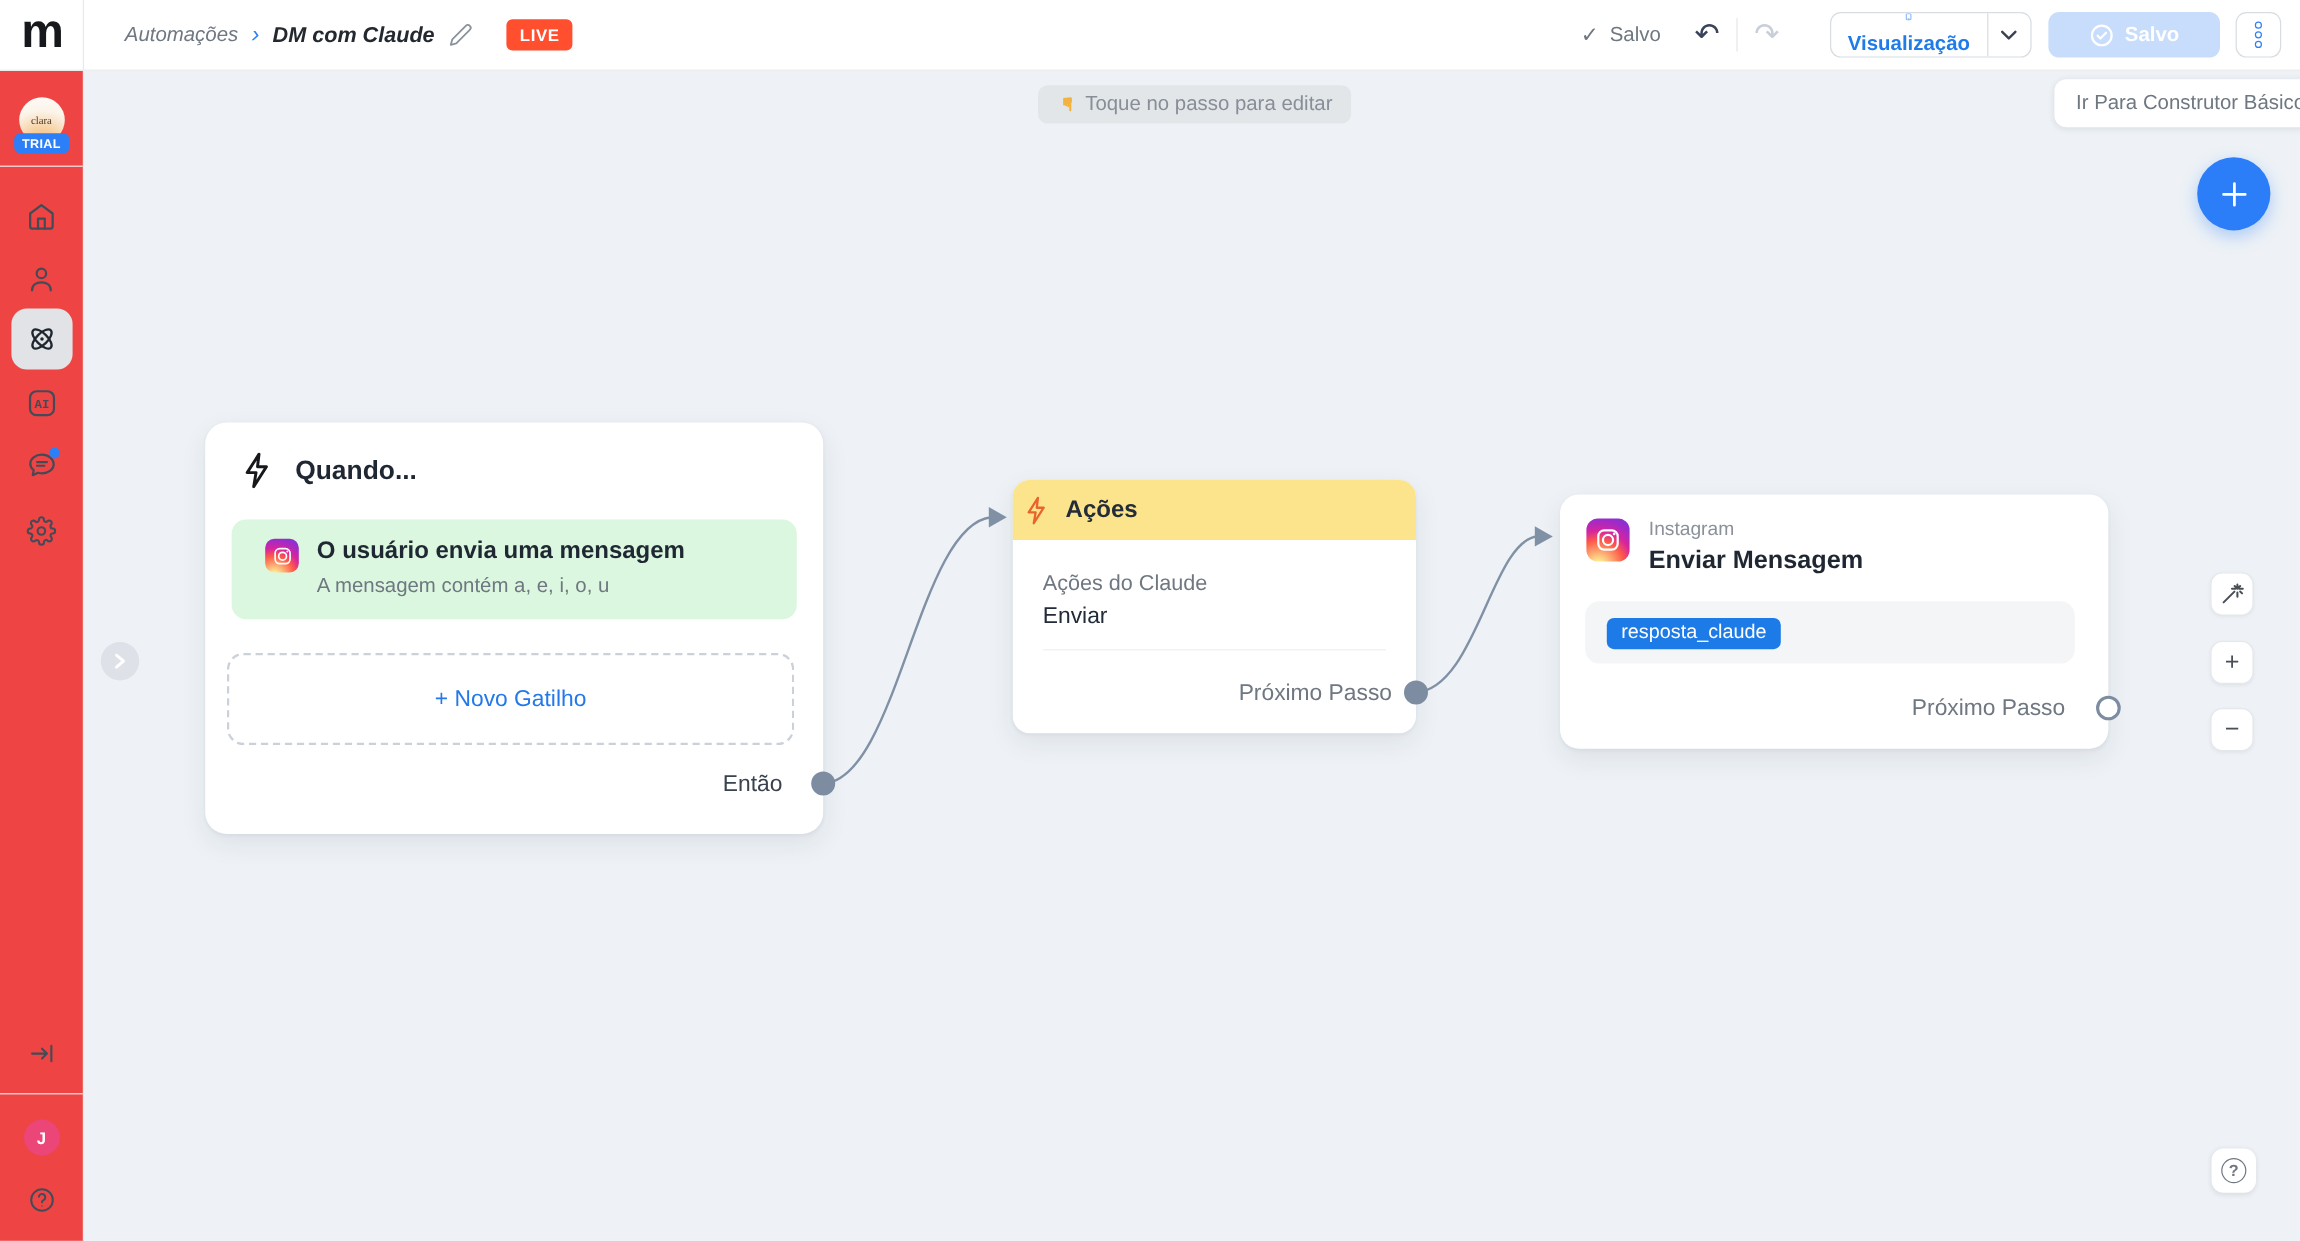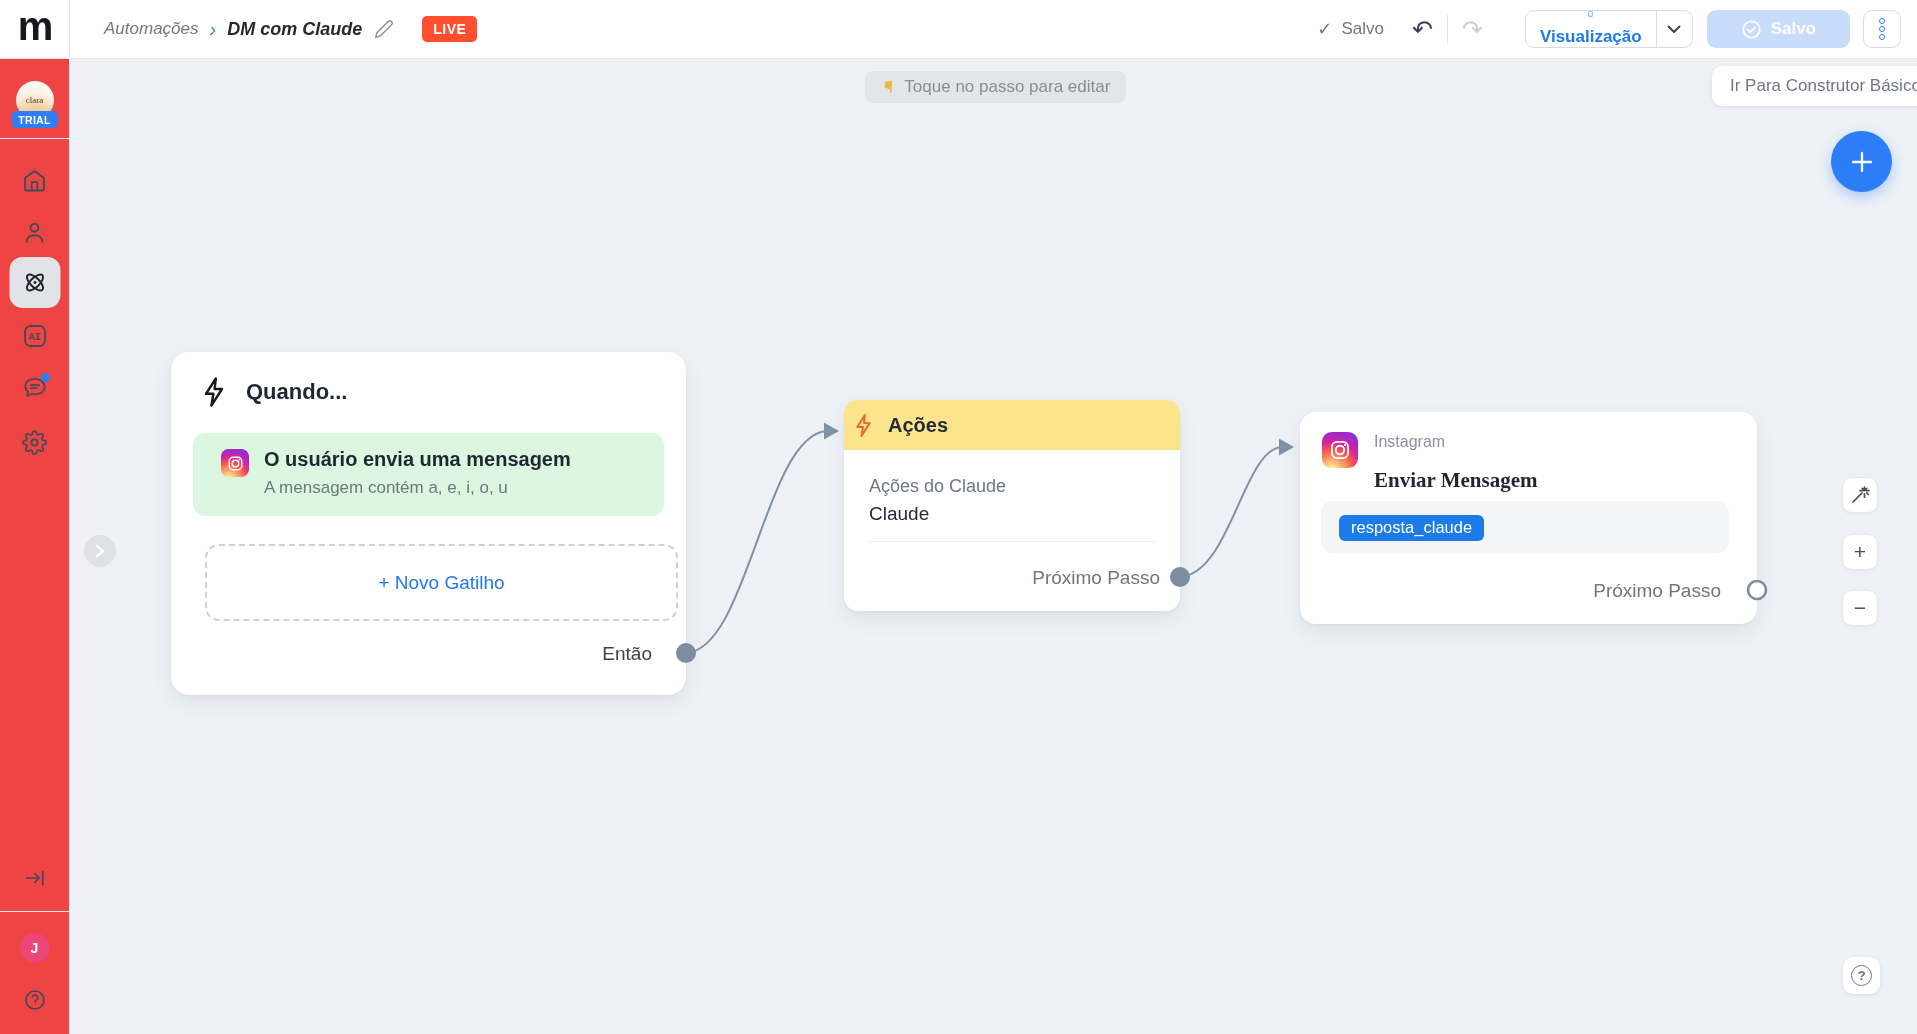--- a/index.html
+++ b/index.html
@@ -86,39 +86,39 @@
   
   .node { position:absolute; background:#fff; border-radius:18px;
     box-shadow:0 8px 22px rgba(25,40,70,.08), 0 1px 3px rgba(25,40,70,.05); z-index:2; }
   .node-trigger { left:171px; top:352px; width:515px; height:343px; }
   .nt-header { display:flex; align-items:center; gap:17px; padding:24px 0 0 28px; }
   .nt-title { font-size:22px; font-weight:600; color:#1F2733; }
   .trigger-card { position:absolute; left:22px; top:81px; width:471px; height:83px;
     background:#DCF7DF; border-radius:12px; display:flex; gap:15px; padding:13px 28px; cursor:pointer; }
   .tc-title { font-size:20px; font-weight:600; color:#1F2733; line-height:26px; }
   .tc-sub { font-size:17px; color:#6F7781; line-height:23px; margin-top:4px; }
-  .new-trigger { position:absolute; left:34px; top:192px; width:473px; height:77px;
+  .new-trigger { position:absolute; left:18px; top:192px; width:473px; height:77px;
     border:2px dashed #CBD1D8; border-radius:14px; background:transparent;
     display:flex; align-items:center; justify-content:center;
     color:#2479EA; font-size:19px; font-family:inherit; cursor:pointer; }
   .then-label { position:absolute; right:34px; top:291px; font-size:19px; color:#3A4250; }
 
   .node-actions { left:844px; top:400px; width:336px; height:211px; border-radius:14px; }
   .na-header { height:50px; background:#FBE48B; border-radius:14px 14px 0 0;
     display:flex; align-items:center; gap:13px; padding-left:8px; }
   .na-title { font-size:20px; font-weight:600; color:#242C39; }
   .na-line1 { margin:26px 0 0 25px; font-size:18px; color:#6F7781; }
   .na-line2 { margin:6px 0 0 25px; font-size:19px; color:#222B38; }
   .na-divider { position:absolute; left:25px; right:25px; top:141px; height:1px; background:#EDEFF1; }
   .na-output { position:absolute; right:20px; top:167px; font-size:19px; color:#6F7781; }
 
   .node-ig { left:1300px; top:412px; width:457px; height:212px; border-radius:16px; }
   .ig-header { display:flex; gap:16px; padding:20px 0 0 22px; }
   .ig-app { font-size:16px; color:#8A919B; line-height:19px; }
-  .ig-title { font-size:21px; font-weight:600; color:#1F2733; line-height:27px; margin-top:16px;font-family:Liberation Serif, serif; }
+  .ig-title { font-size:21px; font-weight:600; color:#1F2733; line-height:27px; margin-top:2px; }
   .ig-msgbox { position:absolute; left:21px; top:89px; width:408px; height:52px;
     background:#F3F5F6; border-radius:12px; cursor:pointer; }
   .var-pill { display:inline-block; margin:14px 0 0 18px; background:#1D7BE8; color:#fff;
     font-size:16.5px; padding:3px 12px 4px; border-radius:6px; }
   .ig-output { position:absolute; right:36px; top:168px; font-size:19px; color:#6F7781; }
 
   
   .ig-icon { border-radius:27%; flex:0 0 auto;
     background:radial-gradient(circle at 28% 110%, #FDF497 0%, #FDF497 6%, #FD5949 45%, #D6249F 62%, #9D2BC9 82%, #7A35D6 100%);
     display:flex; align-items:center; justify-content:center; }
@@ -187,21 +187,21 @@
   </section>
 
   <section class="node node-actions">
     <div class="na-header">
       <svg class="icon" width="23" height="25" viewBox="0 0 24 26" fill="none" stroke="#E8642C" stroke-width="2" stroke-linejoin="round">
           <path d="M13.5 2 5.5 14.5h6l-1.6 9.5 8.6-13.5h-6z"></path>
         </svg>
       <span class="na-title">Ações</span>
     </div>
     <div class="na-line1">Ações do Claude</div>
-    <div class="na-line2">Claude</div>
+    <div class="na-line2">Enviar</div>
     <div class="na-divider"></div>
     <span class="na-output">Próximo Passo</span>
   </section>
 
   <section class="node node-ig">
     <div class="ig-header">
       <span class="ig-icon ig-36">
         <svg class="icon" width="22" height="22" viewBox="0 0 24 24" fill="none" stroke="#FFFFFF" stroke-width="2">
             <rect x="3.2" y="3.2" width="17.6" height="17.6" rx="5.4"></rect>
             <circle cx="12" cy="12" r="4.6"></circle>

